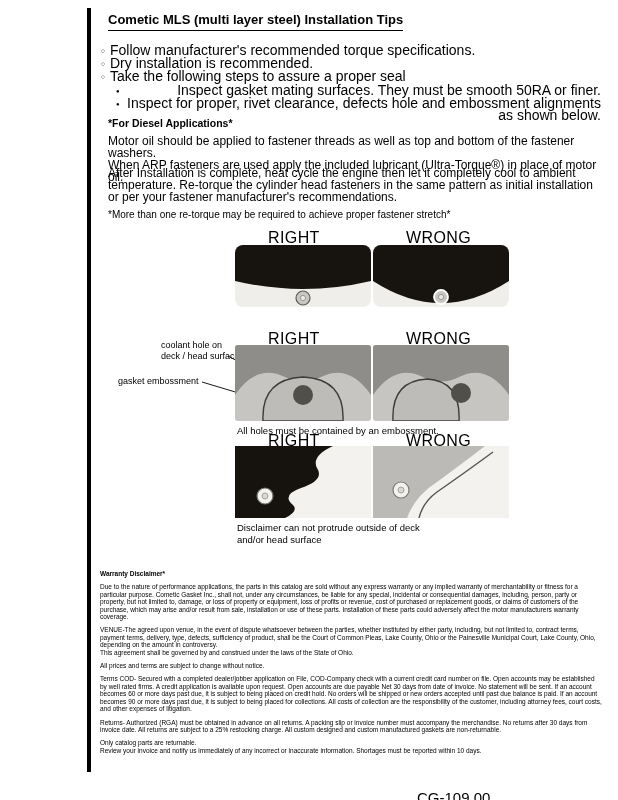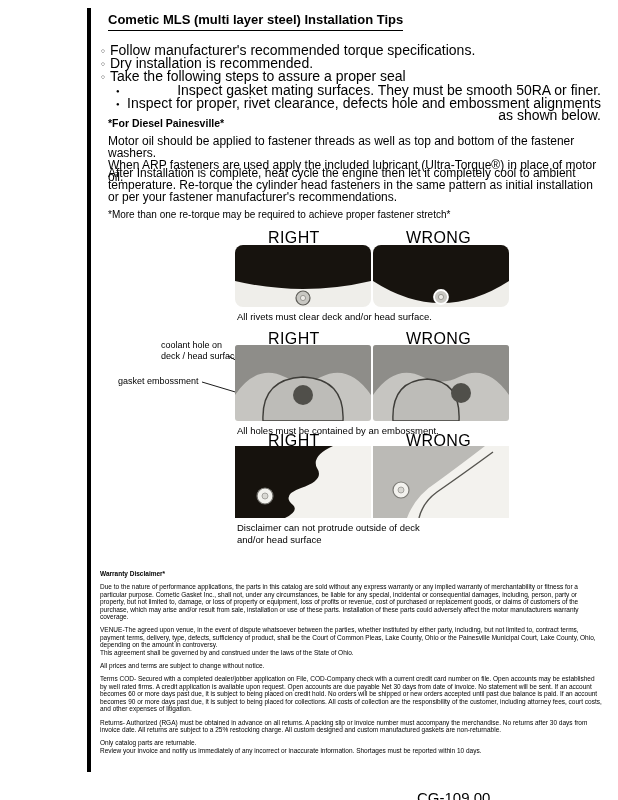--- a/index.html
+++ b/index.html
@@ -60,21 +60,21 @@
   <div class="title">Cometic MLS (multi layer steel) Installation Tips</div>
 
   <div class="bullets">
     <div class="bullet">Follow manufacturer's recommended torque specifications.</div>
     <div class="bullet">Dry installation is recommended.</div>
     <div class="bullet">Take the following steps to assure a proper seal</div>
     <div class="sub">Inspect gasket mating surfaces.  They must be smooth 50RA or finer.</div>
     <div class="sub">Inspect for proper, rivet clearance, defects hole and embossment alignments as shown below.</div>
   </div>
 
-  <div class="diesel-heading">*For Diesel Painesville*</div>
+  <div class="diesel-heading">*For Diesel Applications*</div>
   <div class="para para1">Motor oil should be applied to fastener threads as well as top and bottom of the fastener washers.
 When ARP fasteners are used apply the included lubricant (Ultra-Torque®) in place of motor oil.</div>
   <div class="para para2">After Installation is complete, heat cycle the engine then let it completely cool to ambient
 temperature. Re-torque the cylinder head fasteners in the same pattern as initial installation
 or per your fastener manufacturer's recommendations.</div>
   <div class="note">*More than one re-torque may be required to achieve proper fastener stretch*</div>
 
   <div class="dlabel lr row1-l">RIGHT</div>
   <div class="dlabel lw row1-l">WRONG</div>
 
@@ -83,21 +83,20 @@
     <path d="M0,0 H136 V36 Q68,52 0,36 Z" fill="#17130e"></path>
     <circle cx="68" cy="53" r="7" fill="#c8c7c2" stroke="#5e5d58" stroke-width="1.2"></circle>
     <circle cx="68" cy="53" r="2.6" fill="#eceae6" stroke="#8b8a85" stroke-width="0.8"></circle>
   </svg>
   <svg class="diag r1 c2" viewBox="0 0 136 62">
     <rect width="136" height="62" fill="#efeeea"></rect>
     <path d="M0,0 H136 V36 Q68,80 0,36 Z" fill="#17130e"></path>
     <circle cx="68" cy="52" r="7" fill="#c8c7c2" stroke="#ffffff" stroke-width="1.8"></circle>
     <circle cx="68" cy="52" r="2.6" fill="#eceae6" stroke="#8b8a85" stroke-width="0.8"></circle>
   </svg>
-  <div class="caption cap1">All rivets must clear deck and/or head surface.</div>
 
   <div class="dlabel lr row2-l">RIGHT</div>
   <div class="dlabel lw row2-l">WRONG</div>
 
   <div class="annotation ann-coolant">coolant hole on
 deck / head surface</div>
   <div class="annotation ann-emboss">gasket embossment</div>
   <svg class="ann-lines" viewBox="0 0 120 65">
     <line x1="38" y1="11" x2="104" y2="46" stroke="#000" stroke-width="0.9"></line>
     <line x1="12" y1="37" x2="72" y2="55" stroke="#000" stroke-width="0.9"></line>

